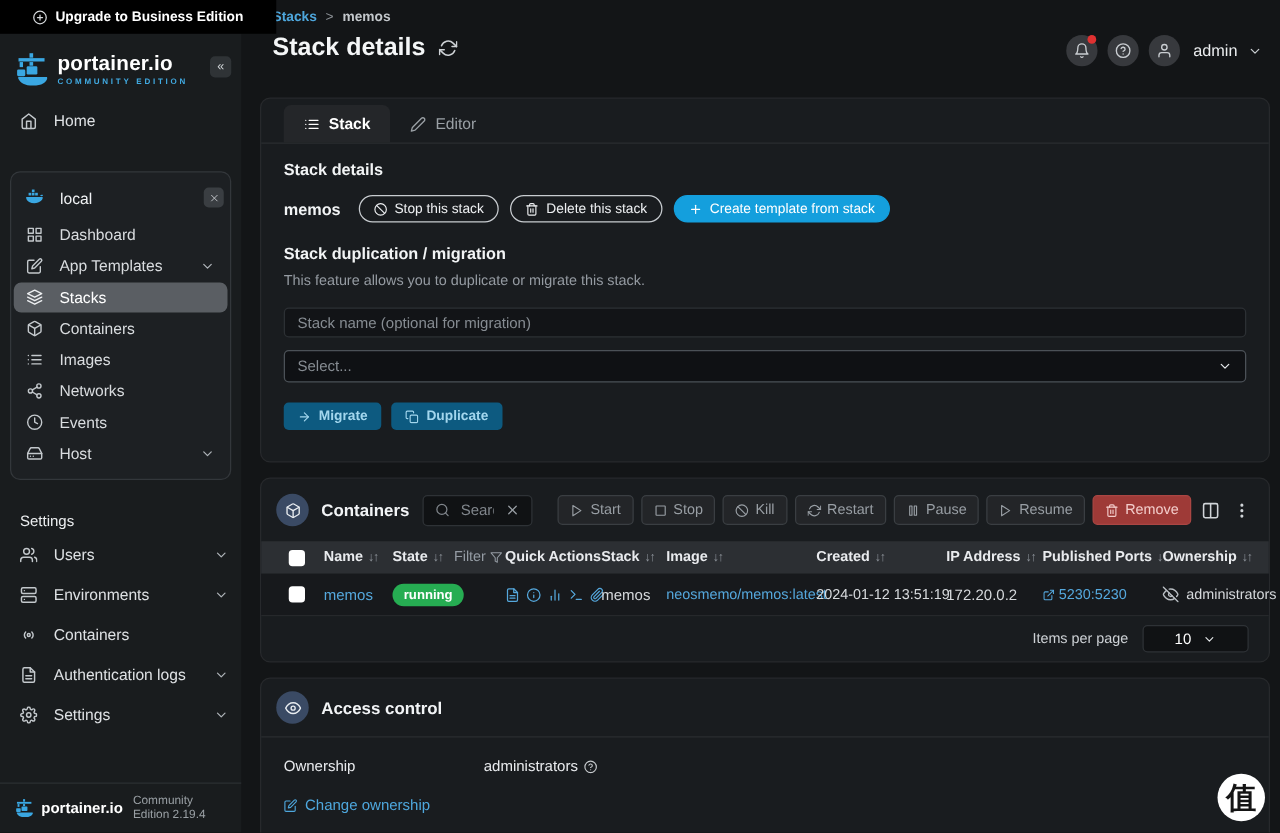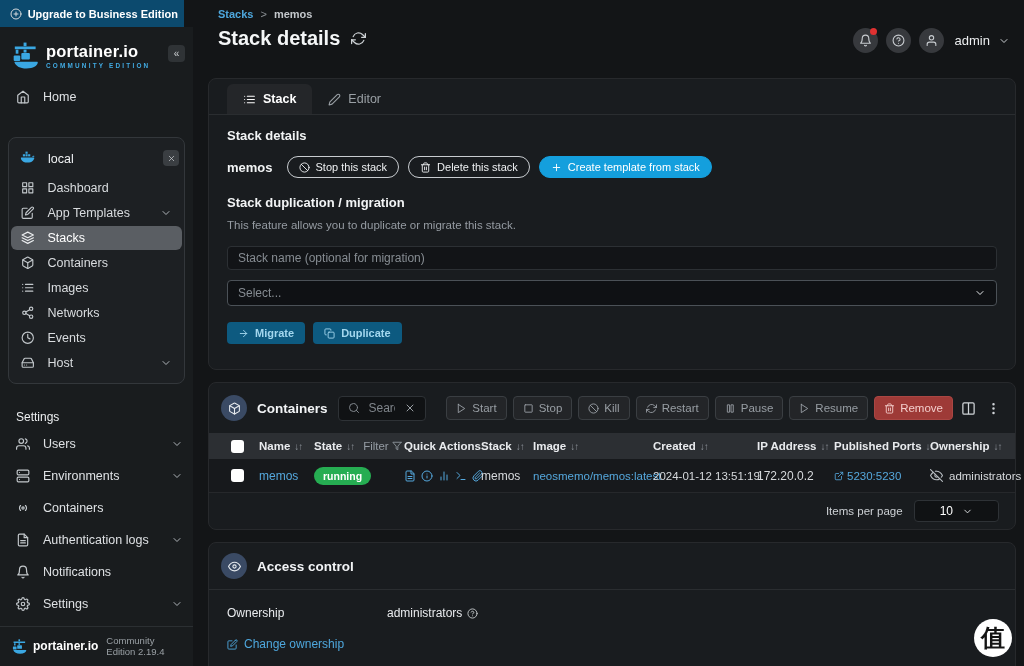--- a/index.html
+++ b/index.html
@@ -6,21 +6,21 @@
   html,body { margin:0; padding:0; }
   body {
     width:1024px; height:666px; overflow:hidden; position:relative;
     background:#131517; color:#dfe2e5;
     font-family:"Liberation Sans", sans-serif; font-size:12px;
   }
   i[data-icon]{ display:inline-flex; width:14px; height:14px; flex:none; }
   i[data-icon] svg{ width:100%; height:100%; }
 
   
-  .upgrade-bar{ position:absolute; left:0; top:0; width:184px; height:27px; background:#0c4a6e; display:flex; align-items:center; justify-content:flex-end; z-index:5;}
+  .upgrade-bar{ position:absolute; left:0; top:0; width:221px; height:27px; background:#000000; display:flex; align-items:center; justify-content:center; z-index:5;}
   .upgrade-btn{ background:none; border:none; color:#fff; font-weight:700; font-size:11px; display:flex; align-items:center; gap:6px; cursor:pointer; font-family:inherit;}
   .upgrade-btn i{ width:12px; height:12px; color:#d6d9dc;}
 
   
   .sidebar{ position:absolute; left:0; top:27px; bottom:0; width:193px; background:#191c1e; display:flex; flex-direction:column; z-index:4;}
   .logo-row{ display:flex; align-items:flex-start; gap:7px; padding:15px 10px 4px 12px; position:relative;}
   .logo-mark{ width:27px; height:27px; color:#3aa7e2;}
   .logo-mark i{ width:27px; height:27px;}
   .brand{ font-size:16.5px; font-weight:700; color:#fff; letter-spacing:.2px; line-height:1.1;}
   .edition{ font-size:6.4px; color:#41aae2; letter-spacing:2.2px; margin-top:2px; font-weight:700;}
@@ -359,29 +359,20 @@
         </svg>
       </i>
     <span>Authentication logs</span>
     <i data-icon="chevron-down" class="chev">
         <svg viewBox="0 0 24 24" fill="none" stroke="currentColor" stroke-width="2" stroke-linecap="round" stroke-linejoin="round">
           <polyline points="6 9 12 15 18 9"></polyline>
         </svg>
       </i>
   </div>
   <div class="nav-item">
-    <i data-icon="bell">
-        <svg viewBox="0 0 24 24" fill="none" stroke="currentColor" stroke-width="2" stroke-linecap="round" stroke-linejoin="round">
-          <path d="M18 8A6 6 0 0 0 6 8c0 7-3 9-3 9h18s-3-2-3-9"></path>
-          <path d="M13.73 21a2 2 0 0 1-3.46 0"></path>
-        </svg>
-      </i>
-    <span>Notifications</span>
-  </div>
-  <div class="nav-item">
     <i data-icon="settings">
         <svg viewBox="0 0 24 24" fill="none" stroke="currentColor" stroke-width="2" stroke-linecap="round" stroke-linejoin="round">
           <circle cx="12" cy="12" r="3"></circle>
           <path d="M19.4 15a1.65 1.65 0 0 0 .33 1.82l.06.06a2 2 0 0 1 0 2.83 2 2 0 0 1-2.83 0l-.06-.06a1.65 1.65 0 0 0-1.82-.33 1.65 1.65 0 0 0-1 1.51V21a2 2 0 0 1-2 2 2 2 0 0 1-2-2v-.09A1.65 1.65 0 0 0 9 19.4a1.65 1.65 0 0 0-1.82.33l-.06.06a2 2 0 0 1-2.83 0 2 2 0 0 1 0-2.83l.06-.06a1.65 1.65 0 0 0 .33-1.82 1.65 1.65 0 0 0-1.51-1H3a2 2 0 0 1-2-2 2 2 0 0 1 2-2h.09A1.65 1.65 0 0 0 4.6 9a1.65 1.65 0 0 0-.33-1.82l-.06-.06a2 2 0 0 1 0-2.83 2 2 0 0 1 2.83 0l.06.06a1.65 1.65 0 0 0 1.82.33H9a1.65 1.65 0 0 0 1-1.51V3a2 2 0 0 1 2-2 2 2 0 0 1 2 2v.09a1.65 1.65 0 0 0 1 1.51 1.65 1.65 0 0 0 1.82-.33l.06-.06a2 2 0 0 1 2.83 0 2 2 0 0 1 0 2.83l-.06.06a1.65 1.65 0 0 0-.33 1.82V9a1.65 1.65 0 0 0 1.51 1H21a2 2 0 0 1 2 2 2 2 0 0 1-2 2h-.09a1.65 1.65 0 0 0-1.51 1z"></path>
         </svg>
       </i>
     <span>Settings</span>
     <i data-icon="chevron-down" class="chev">
         <svg viewBox="0 0 24 24" fill="none" stroke="currentColor" stroke-width="2" stroke-linecap="round" stroke-linejoin="round">
           <polyline points="6 9 12 15 18 9"></polyline>

